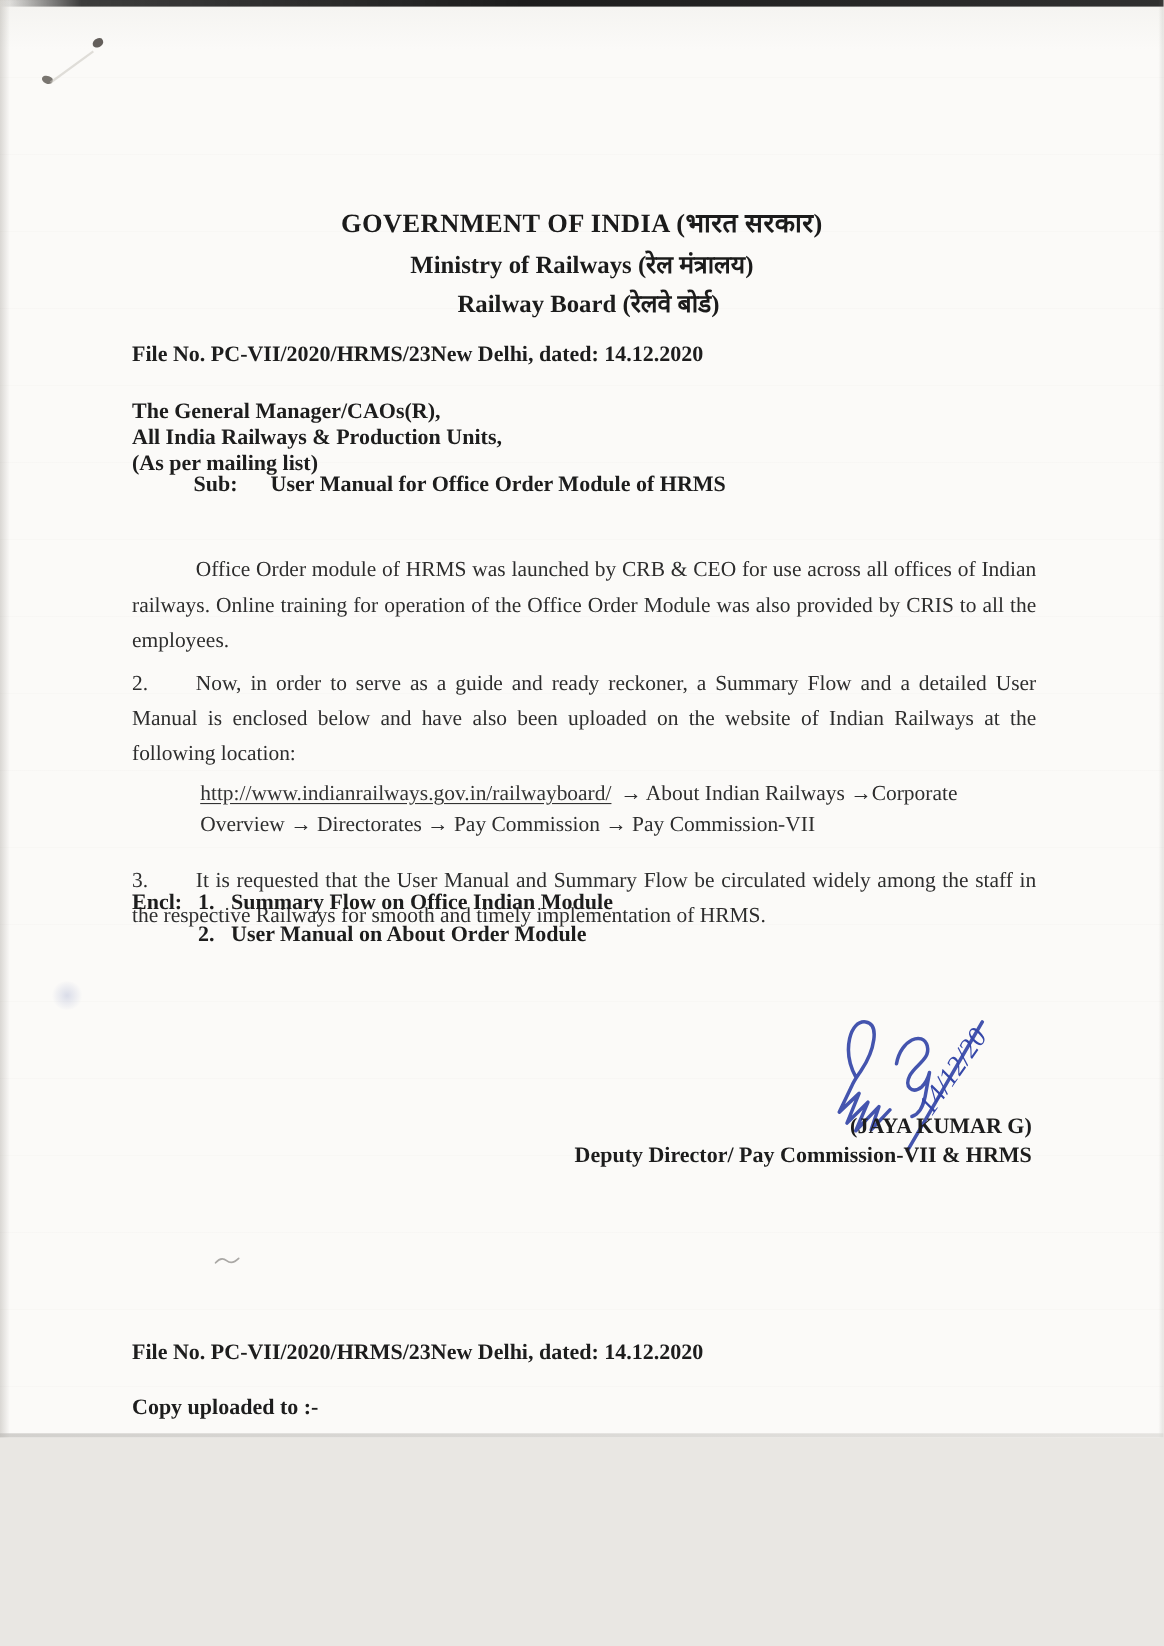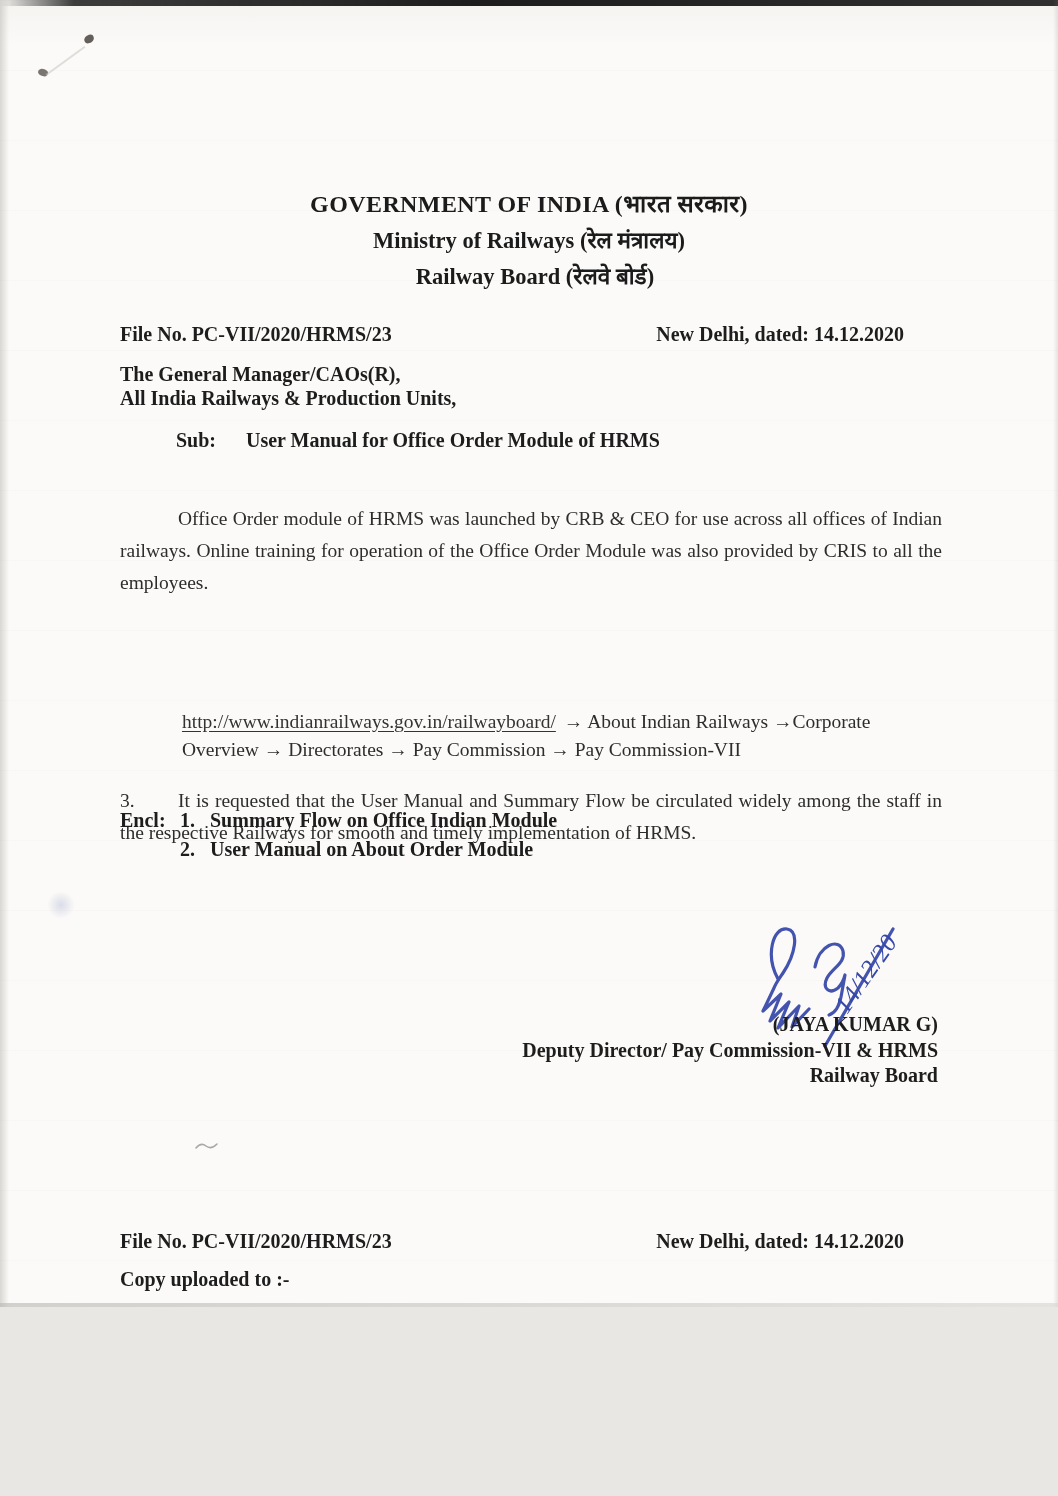--- a/index.html
+++ b/index.html
@@ -34,22 +34,22 @@
   .blue-smudge{position:absolute;left:46px;top:892px;width:30px;height:26px;border-radius:50%;
     background:radial-gradient(circle, rgba(148,158,200,.32), rgba(148,158,200,0) 70%);}
   .squiggle{position:absolute;left:194px;top:1140px;opacity:.75;}
 
   .header{position:absolute;top:186px;left:0;width:100%;text-align:center;
     font-weight:bold;color:#1b1b1b;}
   .header .h1{font-size:24px;line-height:37px;letter-spacing:.4px;}
   .header .h2{font-size:22.5px;line-height:36px;}
   .header .h3{font-size:22.5px;line-height:36px;padding-left:12px;}
 
-  .ref-row{position:absolute;left:120px;width:822px;display:flex;justify-content:space-between;
-    font-weight:bold;font-size:20px;color:#1d1d1d;margin-top:12px;}
+  .ref-row{position:absolute;left:120px;width:822px;display:flex;
+    font-weight:bold;font-size:20px;color:#1d1d1d;}
   .ref-row .date{padding-right:38px;}
   .ref-top{top:311px;}
   .ref-bottom{top:1218px;}
 
   .addressee{position:absolute;top:363px;left:120px;font-weight:bold;font-size:20px;
     line-height:23.5px;color:#1d1d1d;}
 
   .subject{position:absolute;top:429px;left:176px;font-weight:bold;font-size:20px;color:#1d1d1d;
     display:flex;}
   .subject .sub-label{width:70px;flex:0 0 70px;}
@@ -101,29 +101,31 @@
   </div>
 
   <div class="ref-row ref-top">
     <span>File No. PC-VII/2020/HRMS/23</span>
     <span class="date">New Delhi, dated: 14.12.2020</span>
   </div>
 
   <div class="addressee">
     <div>The General Manager/CAOs(R),</div>
     <div>All India Railways &amp; Production Units,</div>
+    <div>(As per mailing list)</div>
   </div>
 
   <div class="subject">
     <span class="sub-label">Sub:</span>
     <span>User Manual for Office Order Module of HRMS</span>
   </div>
 
   <p class="para para1">Office Order module of HRMS was launched by CRB &amp; CEO for use across all offices of Indian railways. Online training for operation of the Office Order Module was also provided by CRIS to all the employees.</p>
 
+  <p class="para para2"><span class="pnum">2.</span><span>Now, in order to serve as a guide and ready reckoner, a Summary Flow and a detailed User Manual is enclosed below and have also been uploaded on the website of Indian Railways at the following location:</span></p>
 
   <div class="link-para">
     <span class="link-url">http://www.indianrailways.gov.in/railwayboard/</span><span class="link-path">→ About Indian Railways →Corporate Overview → Directorates → Pay Commission → Pay Commission-VII</span>
   </div>
 
   <p class="para para3"><span class="pnum">3.</span><span>It is requested that the User Manual and Summary Flow be circulated widely among the staff in the respective Railways for smooth and timely implementation of HRMS.</span></p>
 
   <div class="encl">
     <span class="encl-label">Encl:</span>
     <div>
@@ -137,21 +139,20 @@
       <path d="M 33,64 C 20,40 28,12 42,14 C 55,16 50,40 38,58 C 34,64 31,68 29,73 L 18,96 L 36,79 L 25,106 L 44,87 L 33,113 L 54,91 L 47,112 L 64,94"></path>
       <path d="M 70,52 C 74,30 94,22 98,36 C 101,48 87,53 82,63 C 77,73 84,80 93,73 C 97,69 99,64 100,60 L 96,82 C 94,92 90,98 84,100"></path>
       <path d="M 80,131 L 148,14"></path>
     </g>
     <text transform="translate(102,100) rotate(-55)" font-size="25" font-style="italic" font-family="'Liberation Serif',serif" fill="#3547a8">14/12/20</text>
   </svg>
 
   <div class="sig-text">
     <div>(JAYA KUMAR G)</div>
     <div>Deputy Director/ Pay Commission-VII &amp; HRMS</div>
-    <div>Railway Board</div>
   </div>
 
   <div class="ref-row ref-bottom">
     <span>File No. PC-VII/2020/HRMS/23</span>
     <span class="date">New Delhi, dated: 14.12.2020</span>
   </div>
 
   <div class="copy-line">Copy uploaded to :-</div>
 
 </div>

